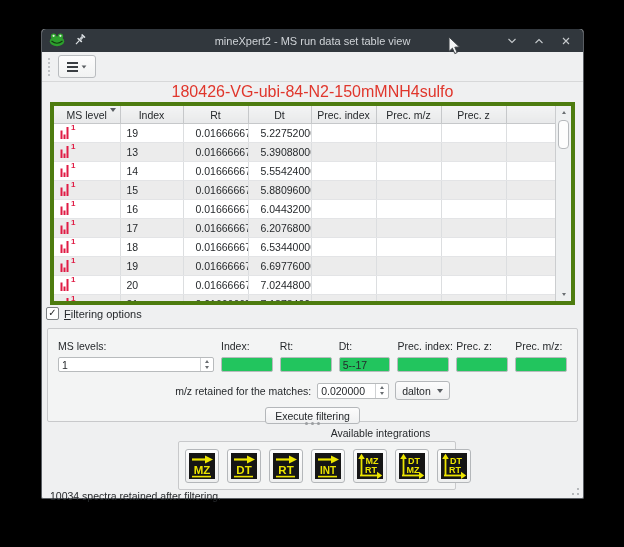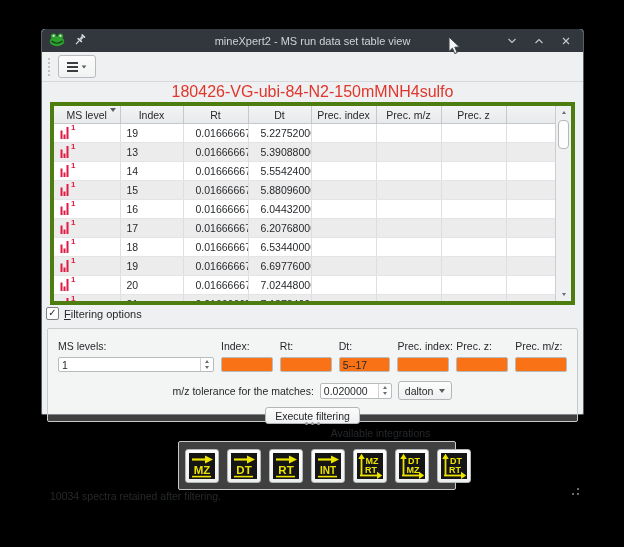--- a/index.html
+++ b/index.html
@@ -1,18 +1,18 @@
 <!DOCTYPE html>
 <html style="--titlebar-bg: #31373d; --dataset-label: #e0362c; --ms-icon: #e01b44; --integration-fg: #ece400; --integration-bg: #151515;"><head>
 <meta charset="utf-8">
 <style>
   html,body{margin:0;padding:0;background:#000;width:624px;height:547px;overflow:hidden;
     font-family:"Liberation Sans","DejaVu Sans",sans-serif;-webkit-font-smoothing:antialiased;}
   .stage{position:relative;width:624px;height:547px;background:#000;}
-  .window{position:absolute;left:41px;top:29px;width:543px;height:386px;background:#eff0f1;
+  .window{position:absolute;left:41px;top:29px;width:543px;height:470px;background:#eff0f1;
     border:1px solid #5a5e63;border-top:none;border-radius:4px 4px 2px 2px;display:flex;flex-direction:column;box-sizing:border-box;}
   
   .titlebar{height:23px;flex:0 0 23px;background:var(--titlebar-bg,#31373d);border-radius:4px 4px 0 0;
     display:flex;align-items:center;position:relative;color:#ccd1d5;font-size:11px;}
   .tb-left{display:flex;align-items:center;gap:9px;padding-left:7px;}
   .tb-title{position:absolute;left:0;right:0;text-align:center;pointer-events:none;color:#cfd3d7;}
   .tb-controls{margin-left:auto;display:flex;align-items:center;gap:15px;padding-right:11px;z-index:2;}
   .tb-btn{width:12px;height:12px;display:flex;align-items:center;justify-content:center;cursor:pointer;}
   
   .toolbar{height:29px;flex:0 0 29px;display:flex;align-items:center;border-bottom:1px solid #d7d8d9;}
@@ -58,21 +58,21 @@
   .checkbox.checked .mark{display:block;}
   .mnemonic{display:inline-block;}
   .mnemonic::first-letter{text-decoration:underline;}
   .groupbox{border:1px solid #c8c9cb;border-radius:2px;background:rgba(255,255,255,0.25);box-sizing:border-box;}
   .filterbox{margin:8px 5px 0 5px;height:94px;flex:0 0 94px;display:flex;flex-direction:column;}
   .fields-row{display:flex;gap:7px;padding:11px 10px 0 10px;}
   .field{display:flex;flex-direction:column;}
   .field label{font-size:10.5px;color:#26292c;margin-bottom:5px;white-space:nowrap;}
   .field.ms{flex:0 0 44px;}
   .field.grow{flex:1;min-width:0;}
-  input.txt{height:15px;border:1px solid #b8bbbd;border-radius:2px;background:#f97316;font-family:inherit;
+  input.txt{height:15px;border:1px solid #b8bbbd;border-radius:2px;background:#22c55e;font-family:inherit;
     font-size:10.5px;padding:0 3px;color:#26292c;box-sizing:border-box;width:100%;outline:none;}
   .spinbox{display:flex;height:15px;border:1px solid #b8bbbd;border-radius:2px;background:#fff;box-sizing:border-box;align-items:stretch;}
   .spinbox input{border:none;flex:1;min-width:0;font-family:inherit;font-size:10.5px;padding:0 3px;outline:none;background:transparent;color:#26292c;}
   .spin-arrows{flex:0 0 12px;border-left:1px solid #cfd1d3;display:flex;flex-direction:column;align-items:center;justify-content:space-evenly;cursor:pointer;}
   .tol-row{display:flex;align-items:center;justify-content:center;gap:6px;margin-top:9px;font-size:10.5px;color:#26292c;}
   .tol-spin{width:72px;height:16px;}
   .dropdown{height:17px;border:1px solid #b4b7ba;border-radius:3px;background:linear-gradient(#fcfcfc,#eff0f1);
     display:flex;align-items:center;gap:6px;padding:0 6px;font-size:10.5px;color:#26292c;cursor:pointer;}
   .exec-row{display:flex;justify-content:center;margin-top:7px;}
   .btn{height:17px;border:1px solid #b4b7ba;border-radius:3px;background:linear-gradient(#fcfcfc,#eff0f1);
@@ -431,21 +431,21 @@
         <div class="field grow">
           <label>Prec. z:</label>
           <input class="txt" value="" style="">
         </div>
         <div class="field grow">
           <label>Prec. m/z:</label>
           <input class="txt" value="" style="">
         </div>
       </div>
       <div class="tol-row">
-        <span>m/z tolerance for the matches:</span>
+        <span>m/z retained for the matches:</span>
         <span class="spinbox tol-spin">
           <input value="0.020000" style="">
           <span class="spin-arrows">
               <span class="tri-sm-up"></span>
               <span class="tri-sm-dn"></span>
             </span>
         </span>
         <span class="dropdown">
           <span>dalton</span>
           <span class="tri-dn"></span>

